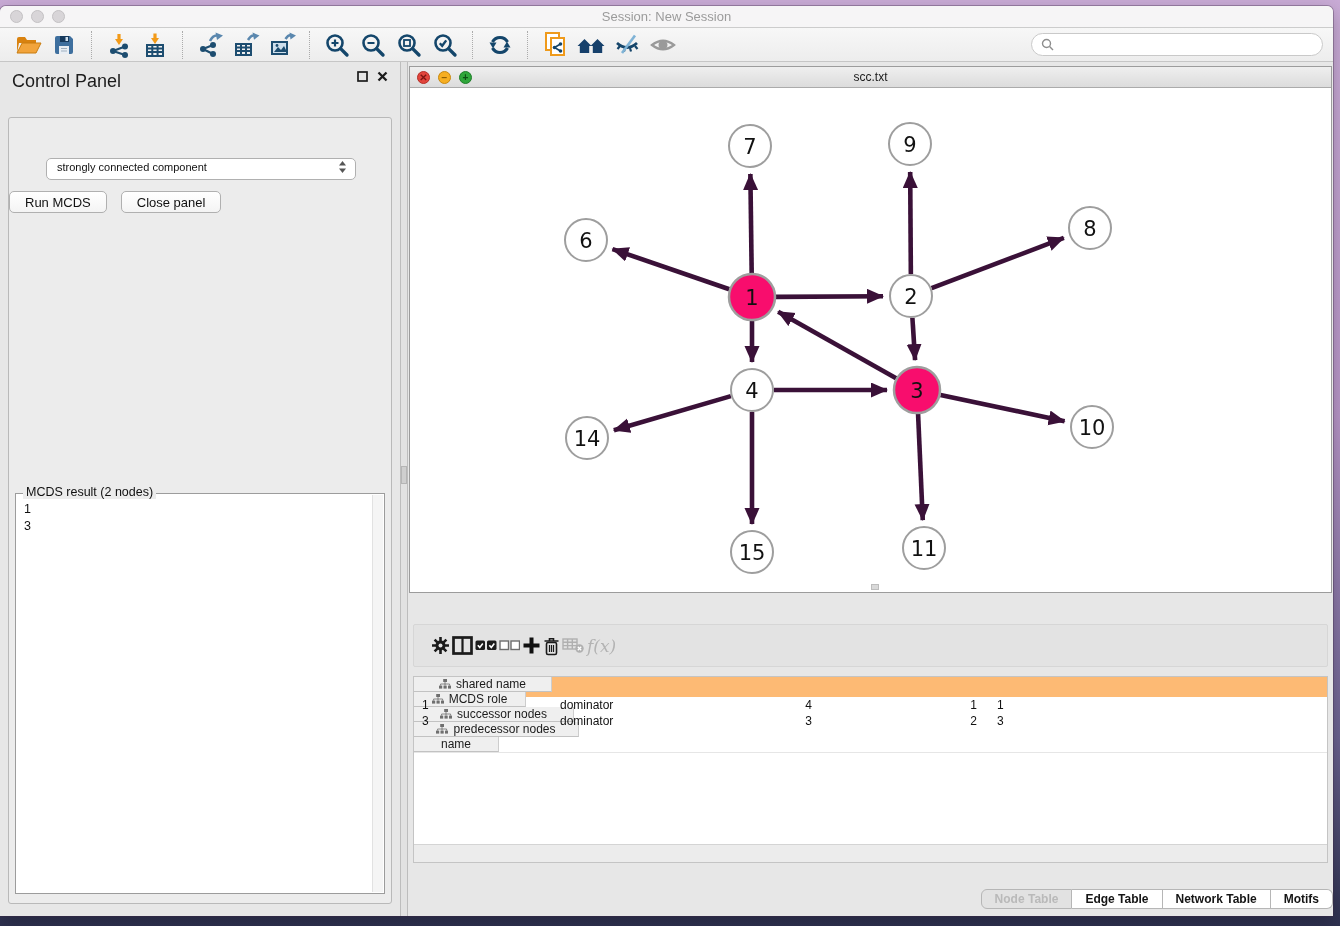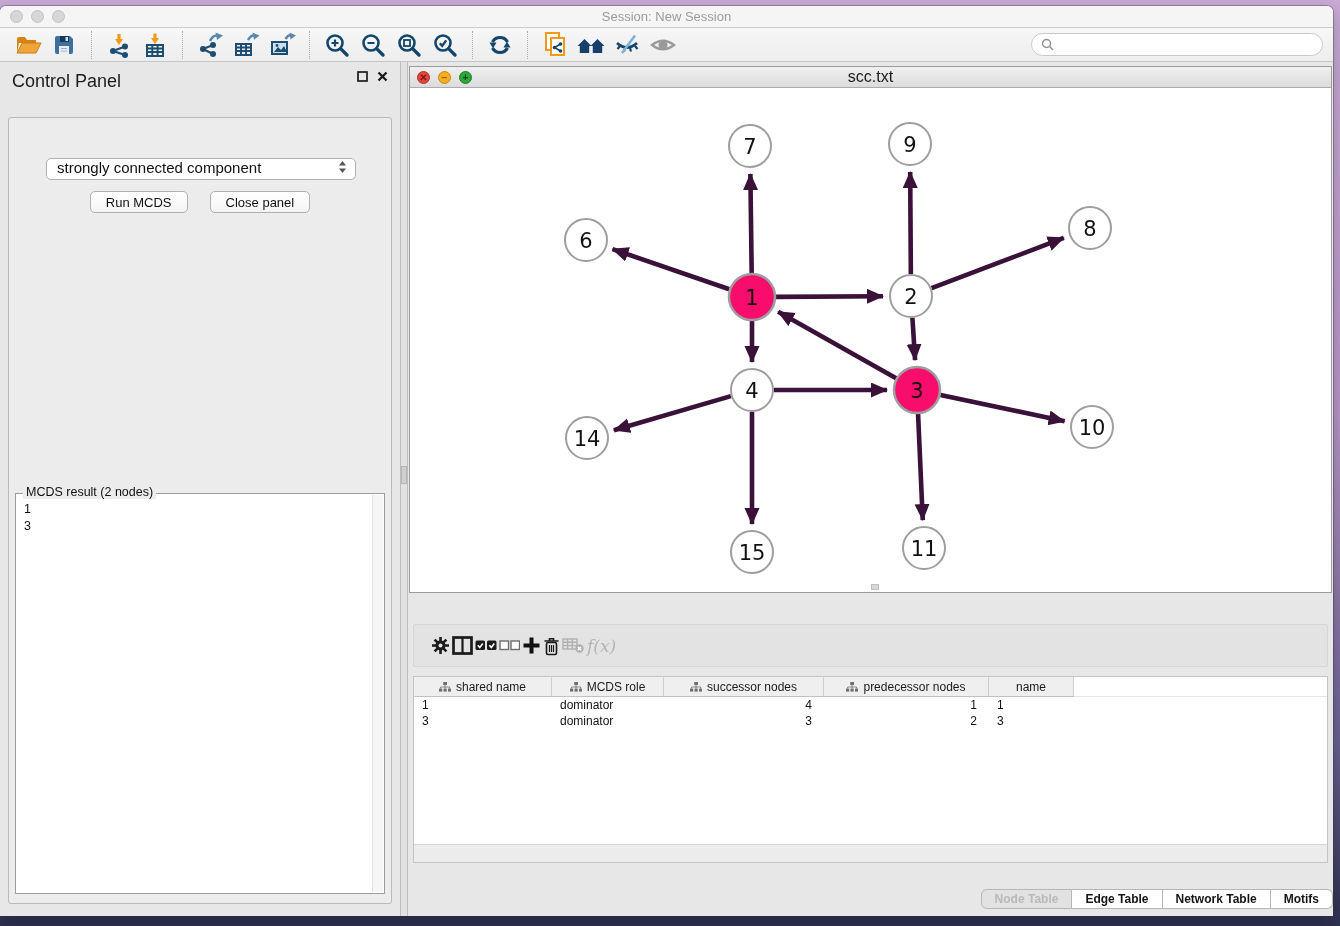--- a/index.html
+++ b/index.html
@@ -39,23 +39,23 @@
   .seg .tab{ height:20px; line-height:19px; padding:0 13px; background:#fff; border:1px solid #b6b6b6; border-left:none;
     font-size:12px; font-weight:bold; color:#151515; cursor:default; white-space:nowrap;}
   .seg .tab:first-child{ border-left:1px solid #b6b6b6; border-radius:6px 0 0 6px;}
   .seg .tab:last-child{ border-radius:0 6px 6px 0;}
   .seg .tab.selected{ background:#e2e2e2; color:#b9b9b9;}
   #cp-tabs{ position:absolute; top:34px; left:0; right:0; display:flex; justify-content:center;}
   .cp-body{ position:absolute; left:8px; right:8px; top:55px; bottom:12px; background:#ececec;
     border:1px solid #b9b9b9; border-radius:3px;}
   .opt-label{ position:absolute; top:17px; left:0; right:0; text-align:center; font-size:13px; color:#111;}
   .criterion{ position:absolute; top:40px; left:37px; width:310px; height:22px; background:#fff; border:1px solid #b0b0b0;
-    border-radius:5px; font-size:15px; color:#111; display:flex; align-items:center; padding:0 8px 4px 10px;}
+    border-radius:5px; font-size:11px; color:#111; display:flex; align-items:center; padding:0 8px 4px 10px;}
   .criterion .cval{ flex:1; }
-  .cp-buttons{ position:absolute; top:73px; left:0; right:0; display:flex; justify-content:center; gap:22px;}
+  .cp-buttons{ position:absolute; top:73px; left:0; right:0; display:flex; gap:14px;}
   .btn{ height:22px; background:linear-gradient(#ffffff,#f4f4f4); border:1px solid #b0b0b0; border-radius:5px;
     font-size:13px; color:#111; padding:0 15px; font-family:inherit;}
   .result-group{ position:absolute; left:6px; right:6px; top:375px; bottom:9px; border:1px solid #9c9c9c; background:#fff;}
   .result-legend{ position:absolute; top:-9px; left:7px; background:#ececec; padding:0 3px; font-size:12.5px; color:#111;}
   .result-list{ position:absolute; inset:1px 13px 1px 1px; padding:6px 7px; font-size:12.5px; line-height:17px; color:#111; overflow:hidden;}
   .result-scroll{ position:absolute; top:1px; bottom:1px; right:1px; width:11px; background:#f5f5f5; border-left:1px solid #e2e2e2;}
   
   #v-divider{ width:8px; flex:none; background:#e2e2e2; border-left:1px solid #bdbdbd; border-right:1px solid #bdbdbd; position:relative;}
   #v-divider .grip{ position:absolute; top:404px; left:0; width:6px; height:18px; background:#cfcfcf;
     border:1px solid #b5b5b5; }
@@ -63,35 +63,35 @@
   #right-col{ flex:1; display:flex; flex-direction:column; background:#e7e7e7; min-width:0;}
   #net-window{ margin:4px 1px 0 1px; height:527px; flex:none; border:1px solid #9c9c9c; background:#fff;
     display:flex; flex-direction:column;}
   .net-titlebar{ height:21px; flex:none; background:linear-gradient(#efefef,#dcdcdc); border-bottom:1px solid #ababab; position:relative;}
   .net-titlebar .traffic{ position:absolute; left:7px; top:4px; display:flex; gap:8px;}
   .tl{ width:13px; height:13px; border-radius:50%; display:flex; align-items:center; justify-content:center;
     font-size:10px; font-weight:bold; line-height:1;}
   .tl.red{ background:#e2453c; border:1px solid #b52e27; color:#7c1511;}
   .tl.yellow{ background:#f6ae21; border:1px solid #c7880f; color:#8a5c05;}
   .tl.green{ background:#2fa63a; border:1px solid #1f7d2a; color:#0d4f14;}
-  .net-titlebar .ntitle{ text-align:center; line-height:20px; font-size:16px; color:#1a1a1a;}
+  .net-titlebar .ntitle{ text-align:center; line-height:20px; font-size:12px; color:#1a1a1a;}
   .net-canvas{ flex:1; position:relative; background:#fff;}
   .net-canvas svg{ position:absolute; inset:0;}
   .canvas-grip{ position:absolute; bottom:2px; left:50%; width:8px; height:6px; background:#d9d9d9; border:1px solid #bdbdbd;}
   #h-divider{ height:2px; flex:none;}
   
   #table-panel{ flex:1; position:relative; background:#e7e7e7;}
   .tp-header{ position:absolute; top:5px; left:0; right:0; height:18px;}
   .tp-header .ptitle{ position:absolute; left:10px; top:1px; font-size:13px; color:#1c1c1c;}
   .tp-toolbar{ position:absolute; top:29px; left:5px; right:5px; height:43px; background:#e3e3e3;
     border:1px solid #d6d6d6; border-radius:2px; display:flex; align-items:center; padding:0 17px; gap:2px;}
   .tp-tool{ display:flex; align-items:center; justify-content:center;}
   .fx-label{ font-family:"DejaVu Serif", serif; font-style:italic; font-size:17px; color:#b3b3b3;}
   .tp-table{ position:absolute; top:81px; left:5px; right:5px; height:187px; background:#fff; border:1px solid #c4c4c4; overflow:hidden;}
-  .tp-thead{ display:flex; height:20px; background:#fdba74;}
+  .tp-thead{ display:flex; height:20px; background:#fdba74;flex-direction:column;}
   .th{ flex:none; background:#efefef; border-right:1px solid #cdcdcd; border-bottom:1px solid #c2c2c2;
     display:flex; align-items:center; justify-content:center; gap:5px; font-size:12px; color:#1b1b1b; overflow:hidden;}
   .th-fill{ flex:1; background:#fff; border-bottom:1px solid #e6e6e6;}
   .tr{ display:flex; height:16px; }
   .td{ flex:none; font-size:12px; color:#111; line-height:16px; overflow:hidden; white-space:nowrap;}
   .tp-hscroll{ position:absolute; left:0; right:0; bottom:0; height:18px; background:#ececec; border-top:1px solid #d4d4d4;}
   #tp-tabs{ position:absolute; bottom:7px; left:0; right:0; display:flex; justify-content:flex-end;}
   
   #status-bar{ height:31px; flex:none; background:#ececec; border-top:1px solid #bcbcbc; position:relative;}
   .status-left-btn{ position:absolute; left:9px; top:4px; width:31px; height:23px; background:linear-gradient(#fdfdfd,#efefef);

